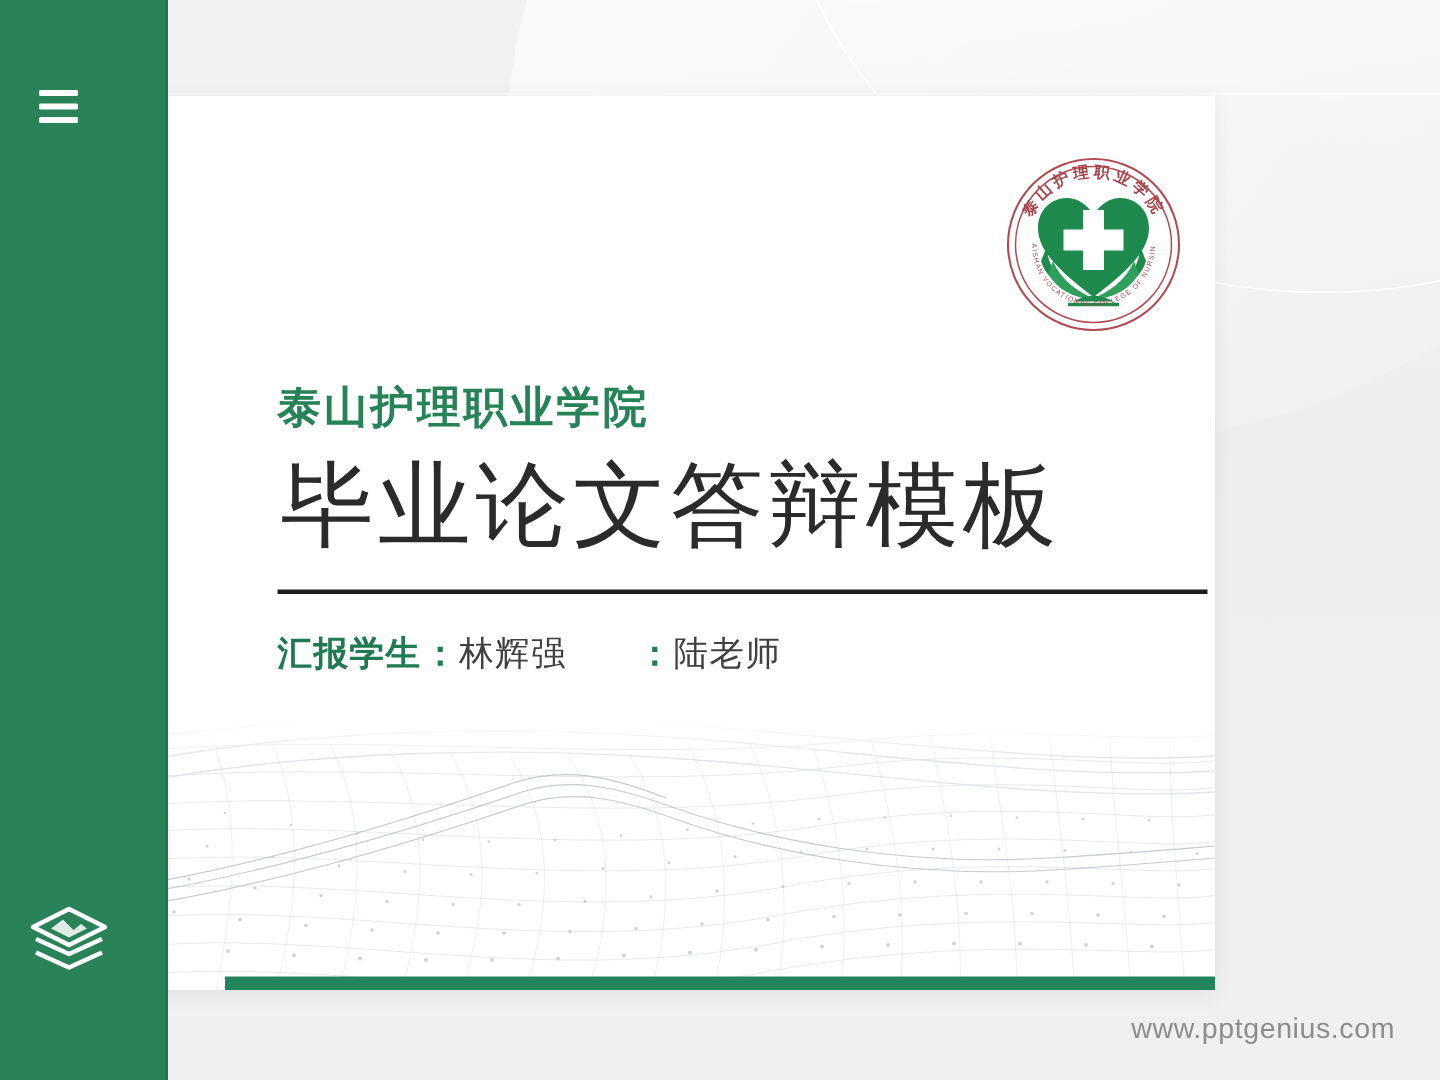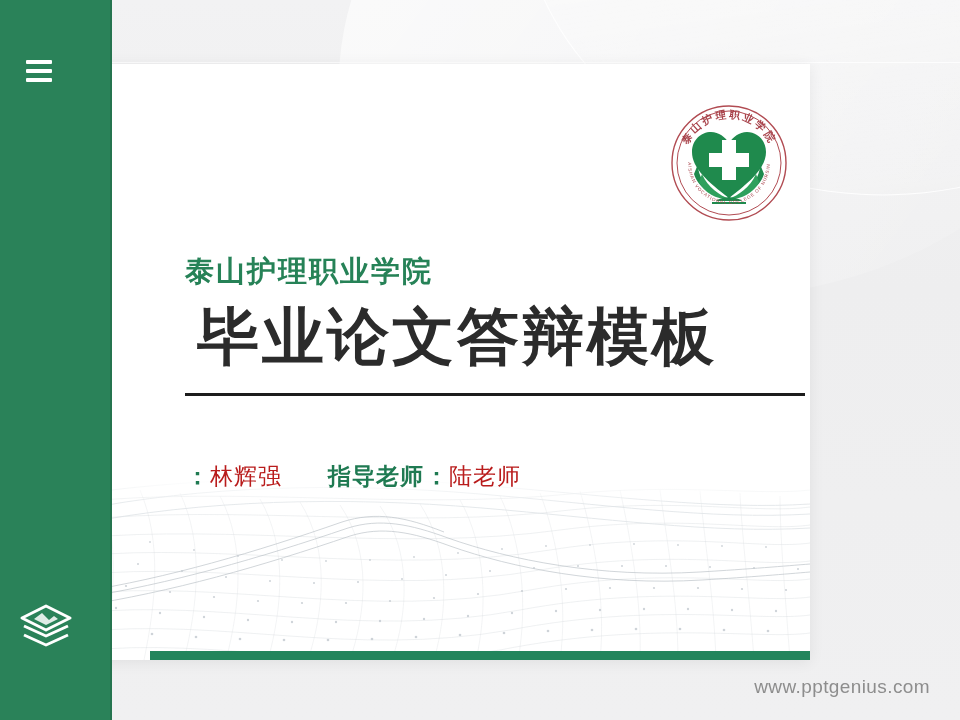--- a/index.html
+++ b/index.html
@@ -157,25 +157,25 @@
     color: #268257;
     letter-spacing: 2px;
     line-height: 1.2;
     margin: 0 0 14px 0;
     white-space: nowrap;
   }
 
   .main-title {
     font-family: "DejaVu Sans", "Liberation Sans", sans-serif;
     font-size: 62px;
-    font-weight: bold;
+    font-weight: normal;
     color: #2b2b2b;
     letter-spacing: 3px;
     line-height: 1.1;
-    margin: 12px;
+    margin: 2px;
     white-space: nowrap;
   }
 
   .rule {
     margin-top: 22px;
     width: 620px;
     height: 3px;
     background: #1c1c1c;
   }
 
@@ -194,24 +194,23 @@
     color: #1f7a52;
     font-weight: bold;
     letter-spacing: 1px;
   }
   .p-sep {
     color: #1f7a52;
     font-weight: bold;
     padding: 0 1px;
   }
   .p-value {
-    color: #b91c1c;
+    color: #404040;
     font-weight: normal;
     letter-spacing: 1px;
-    margin-top: 40px;
   }
 
   
   .footer-url {
     position: absolute;
     right: 30px;
     bottom: 22px;
     font-family: "Liberation Sans", sans-serif;
     font-size: 19px;
     color: #8d8d8d;
@@ -441,25 +440,25 @@
       </svg>
     </div>
 
     <div class="text-block">
       <div class="school-name">泰山护理职业学院</div>
       <div class="main-title">毕业论文答辩模板</div>
       <div class="rule"></div>
 
       <div class="people-row">
         <span class="people-item">
+          <span class="p-label">汇报学生</span>
           <span class="p-sep">：</span>
           <span class="p-value">林辉强</span>
         </span>
         <span class="people-item">
-          <span class="p-label">指导老师</span>
           <span class="p-sep">：</span>
           <span class="p-value">陆老师</span>
         </span>
       </div>
     </div>
   </div>
 
   <div class="footer-url">www.pptgenius.com</div>
 
 </div>

